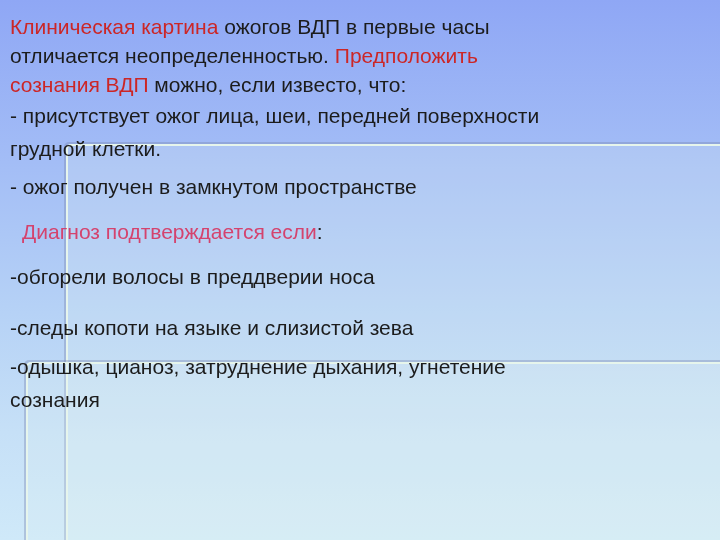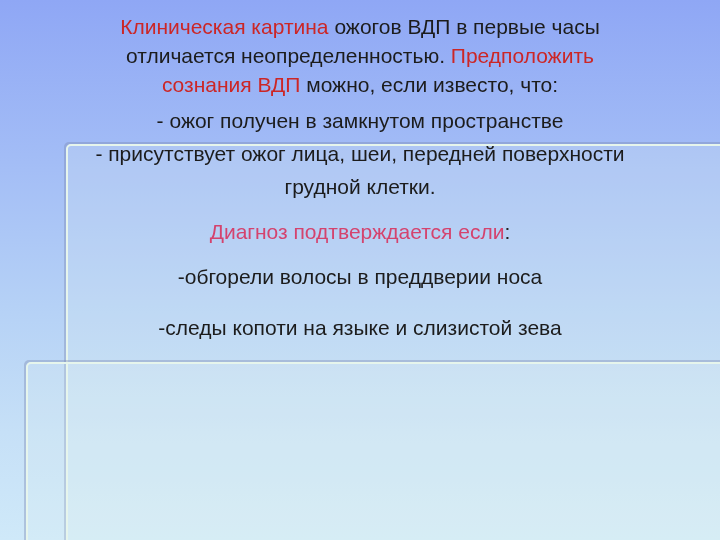--- a/index.html
+++ b/index.html
@@ -15,21 +15,20 @@
     position:absolute;
     border:2px solid #e6f5ec;
     border-radius:5px;
     background:rgba(228,246,238,0.20);
     box-shadow:-2px -2px 0 rgba(120,135,175,0.38);
   }
   .panel-upper{ left:66px; top:144px; right:-8px; bottom:-8px; }
   .panel-lower{ left:26px; top:362px; right:-8px; bottom:-8px; }
   .text-layer{
     position:absolute; left:10px; right:10px; top:12px;
-    text-align:center;
     z-index:2;
   }
   .title-line{
     font-size:21px; line-height:29px; margin:0;
   }
   .seg-red{ color:#cc2626; }
   .seg-dark{ color:#1c1c1c; }
   .bullet{
     font-size:21px; line-height:33px; margin:0;
     white-space:pre-line;
@@ -61,23 +60,25 @@
     </div>
     <div class="title-line">
       <span class="seg-dark">отличается неопределенностью. </span>
       <span class="seg-red">Предположить</span>
     </div>
     <div class="title-line">
       <span class="seg-red">сознания ВДП</span>
       <span class="seg-dark"> можно, если известо, что:</span>
     </div>
 
-    <p class="bullet b1">- ожог получен в замкнутом пространстве</p>
     <p class="bullet">- присутствует ожог лица, шеи, передней поверхности
 грудной клетки.</p>
+    <p class="bullet b1">- ожог получен в замкнутом пространстве</p>
 
     <p class="heading-line"><span>Диагноз подтверждается если</span><span class="heading-colon">:</span></p>
 
     <p class="bullet">-обгорели волосы в преддверии носа</p>
     <p class="bullet s2">-следы копоти на языке и слизистой зева</p>
+    <p class="bullet s4">-одышка, цианоз, затруднение дыхания, угнетение
+сознания</p>
 
   </div>
 </div>
 
 </body></html>

